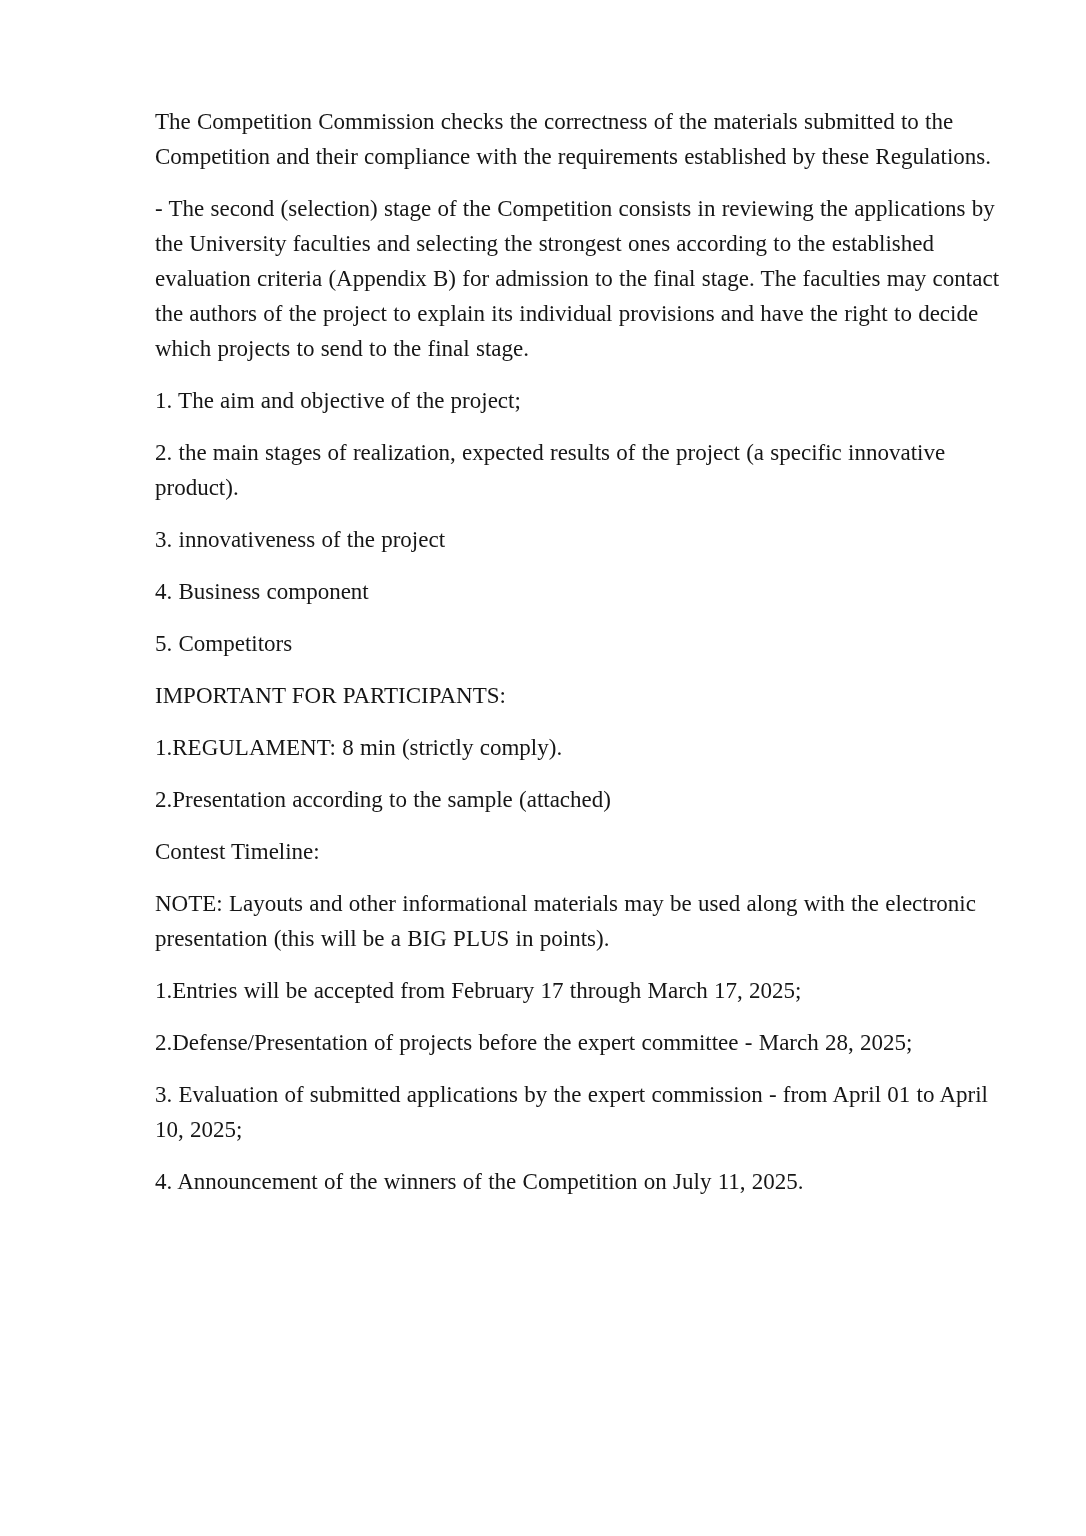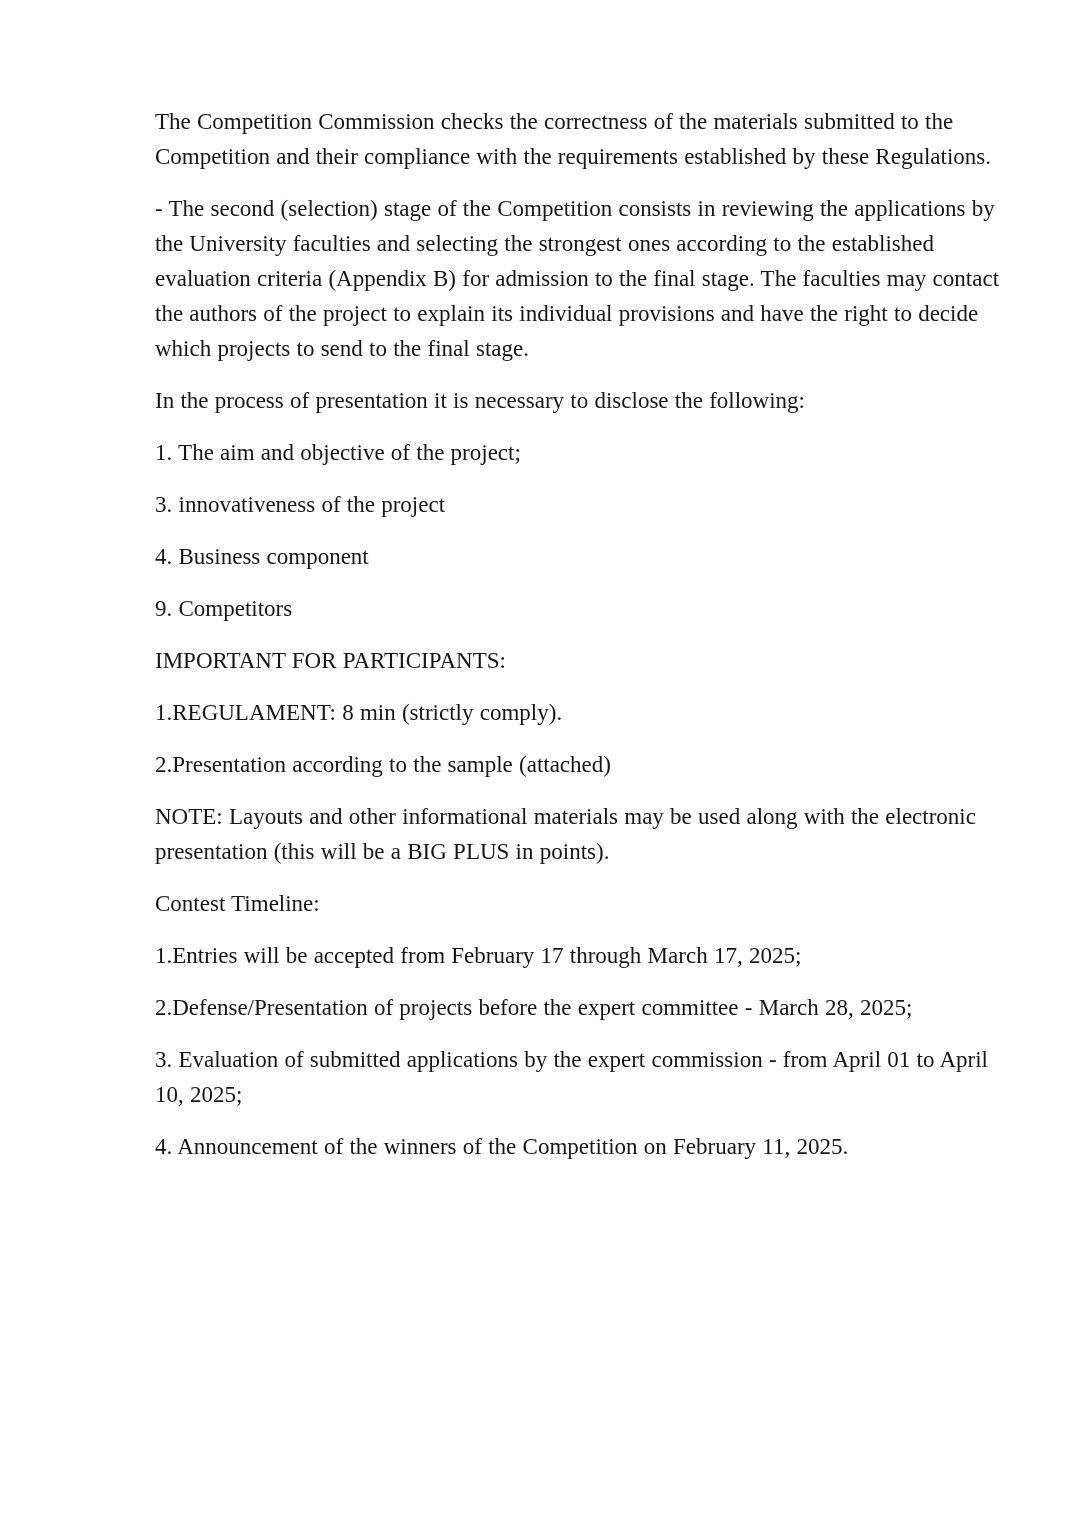--- a/index.html
+++ b/index.html
@@ -36,28 +36,28 @@
       -webkit-font-smoothing: antialiased;
     }
   </style>
 </head>
 <body>
 
 <main class="page">
   <div class="content">
     <p>The Competition Commission checks the correctness of the materials submitted to the Competition and their compliance with the requirements established by these Regulations.</p>
     <p>- The second (selection) stage of the Competition consists in reviewing the applications by the University faculties and selecting the strongest ones according to the established evaluation criteria (Appendix B) for admission to the final stage. The faculties may contact the authors of the project to explain its individual provisions and have the right to decide which projects to send to the final stage.</p>
-    <p>In the process of presentation it is necessary to disclose the following:</p>
     <p>1. The aim and objective of the project;</p>
+    <p>2. the main stages of realization, expected results of the project (a specific innovative product).</p>
     <p>3. innovativeness of the project</p>
     <p>4. Business component</p>
-    <p>9. Competitors</p>
+    <p>5. Competitors</p>
     <p>IMPORTANT FOR PARTICIPANTS:</p>
     <p>1.REGULAMENT: 8 min (strictly comply).</p>
     <p>2.Presentation according to the sample (attached)</p>
+    <p>Contest Timeline:</p>
     <p>NOTE: Layouts and other informational materials may be used along with the electronic presentation (this will be a BIG PLUS in points).</p>
-    <p>Contest Timeline:</p>
     <p>1.Entries will be accepted from February 17 through March 17, 2025;</p>
     <p>2.Defense/Presentation of projects before the expert committee - March 28, 2025;</p>
     <p>3. Evaluation of submitted applications by the expert commission - from April 01 to April 10, 2025;</p>
-    <p>4. Announcement of the winners of the Competition on February 11, 2025.</p>
+    <p>4. Announcement of the winners of the Competition on July 11, 2025.</p>
   </div>
 </main>
 
 </body></html>

